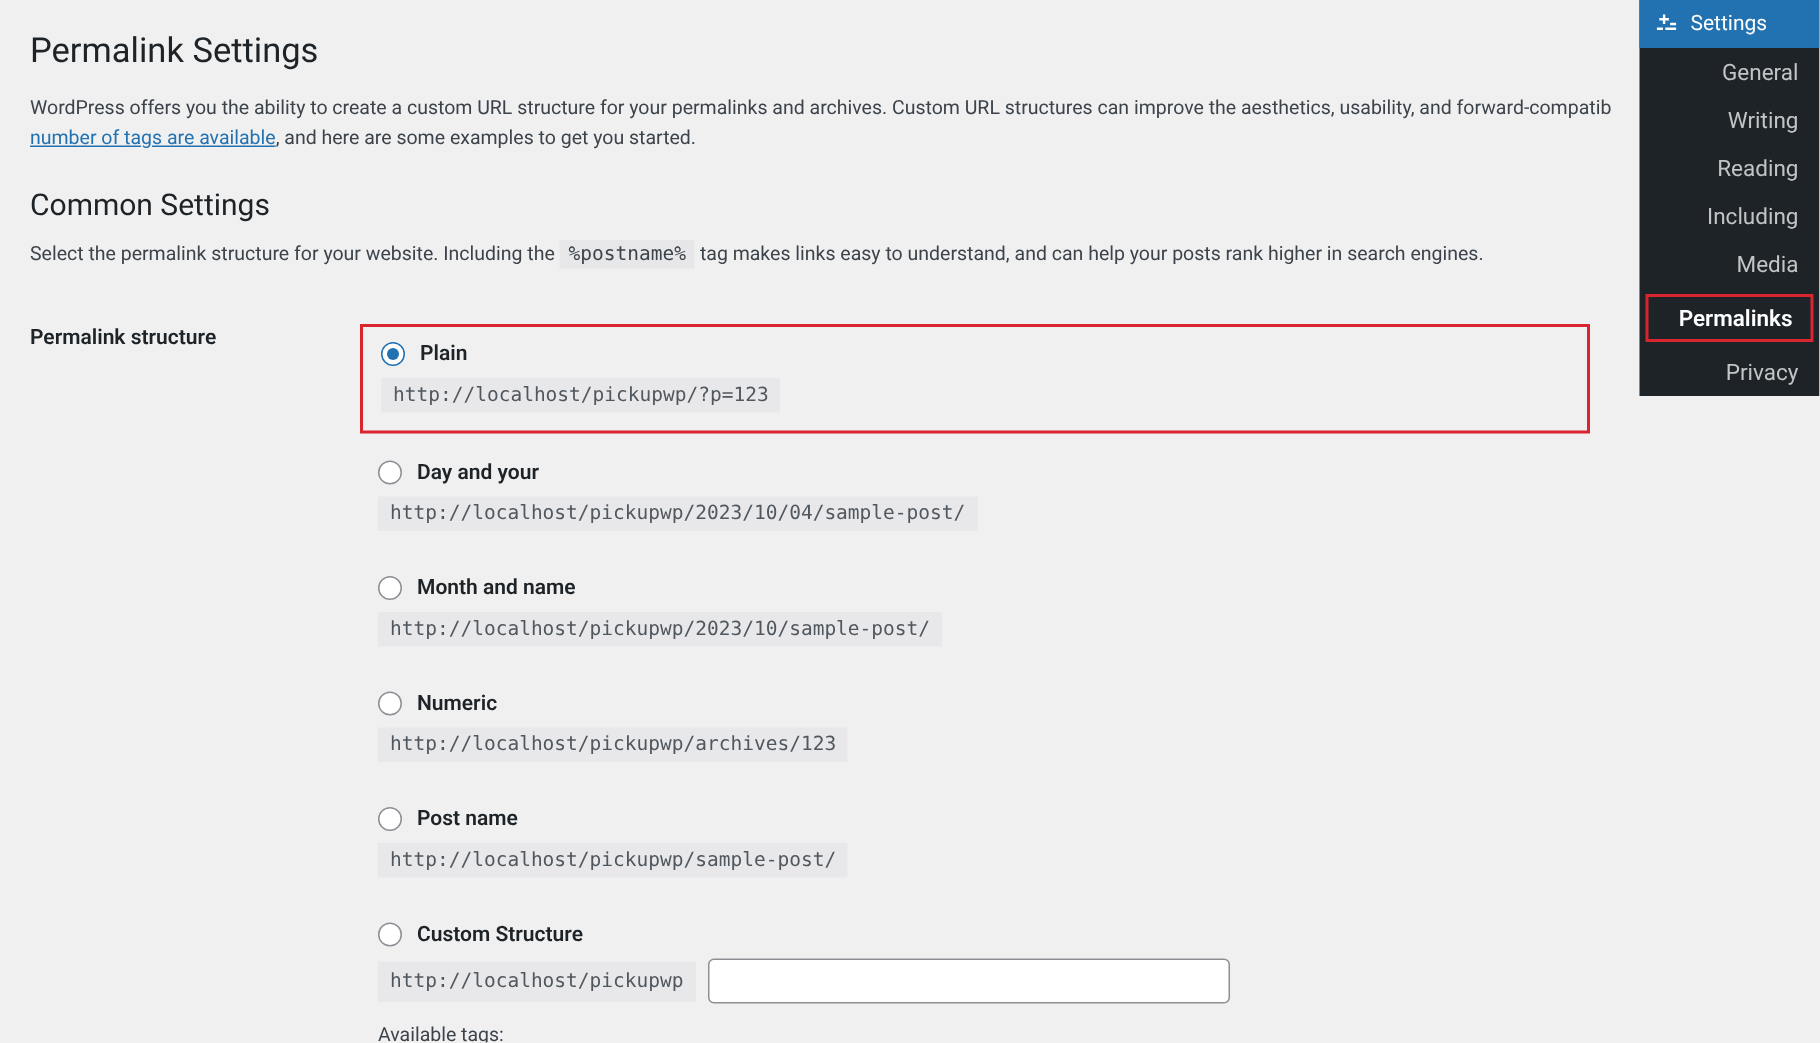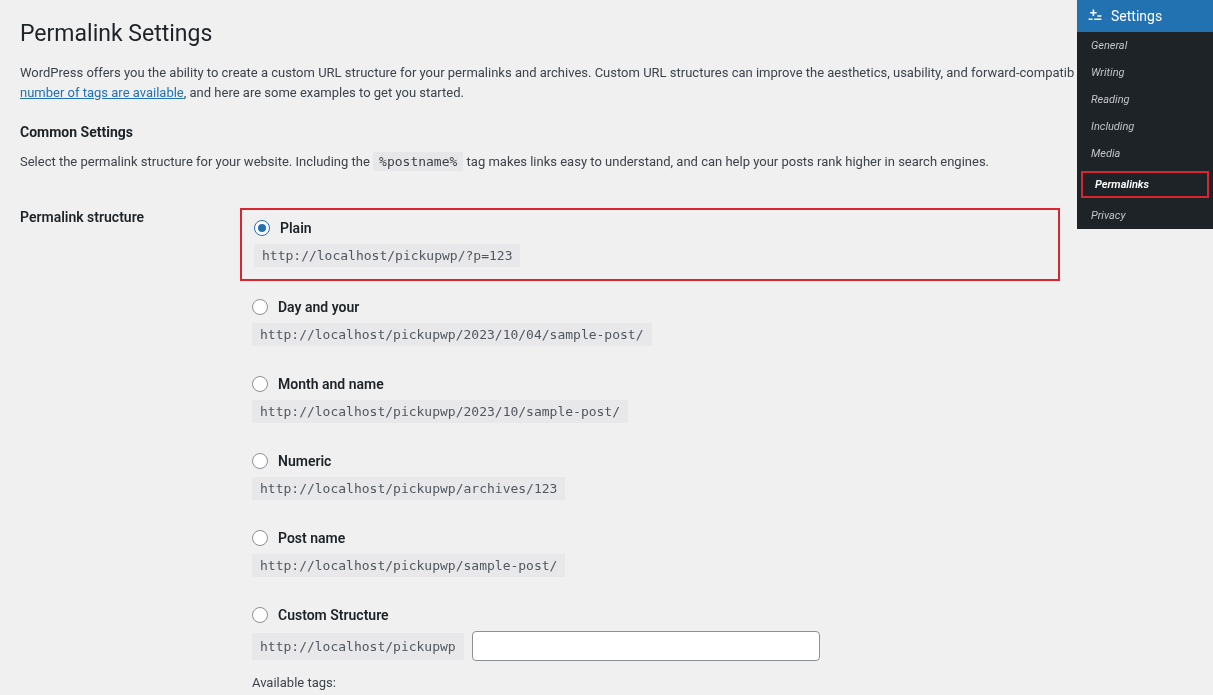--- a/index.html
+++ b/index.html
@@ -22,22 +22,22 @@
     color: #1d2327;
     margin-bottom: 16px;
   }
   .desc-line {
     font-size: 13px;
     line-height: 1.5;
     margin-bottom: 22px;
   }
   a.link { color: #2271b1; text-decoration: underline; cursor: pointer; }
   h2.section-title {
-    font-size: 14px;
-    font-weight: 700;
+    font-size: 20px;
+    font-weight: 400;
     color: #1d2327;
     margin-bottom: 14px;
   }
   p.section-desc {
     font-size: 13px;
     color: #3c434a;
     margin-bottom: 28px;
   }
   code.tag-inline {
     font-family: Consolas, Monaco, monospace;
@@ -133,43 +133,43 @@
   }
   .avail-label {
     font-size: 13px;
     color: #3c434a;
     margin-bottom: 12px;
   }
   
   .sidebar {
     position: absolute;
     top: 0; right: 0;
-    width: 136px;
+    width: 120px;
     background: #1d2327;
     color: #f0f0f1;
     font-size: 14px;
+    text-align: right;
   }
   .sidebar-header {
     display: flex;
     align-items: center;
     gap: 8px;
     background: #2271b1;
     color: #fff;
     padding: 8px 10px;
     font-weight: 400;
   }
   .sidebar-header .icon {
     display: inline-flex;
   }
   .sidebar-item {
     padding: 7px 14px;
     color: #c3c4c7;
     cursor: pointer;
-    font-size: 11px;
-    font-style: italic;
+    font-size: 15px;
   }
   .sidebar-item.active {
     color: #fff;
     font-weight: 600;
     border: 2px solid #d9252f;
     margin: 4px;
     padding: 5px 12px;
   }
 </style>
 </head>

